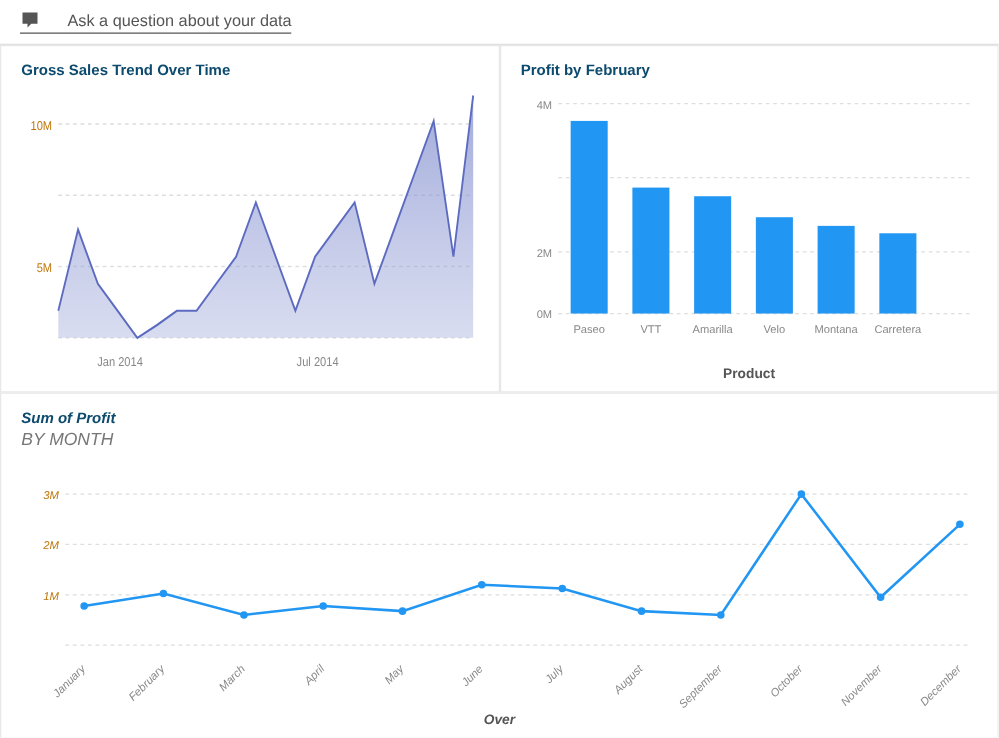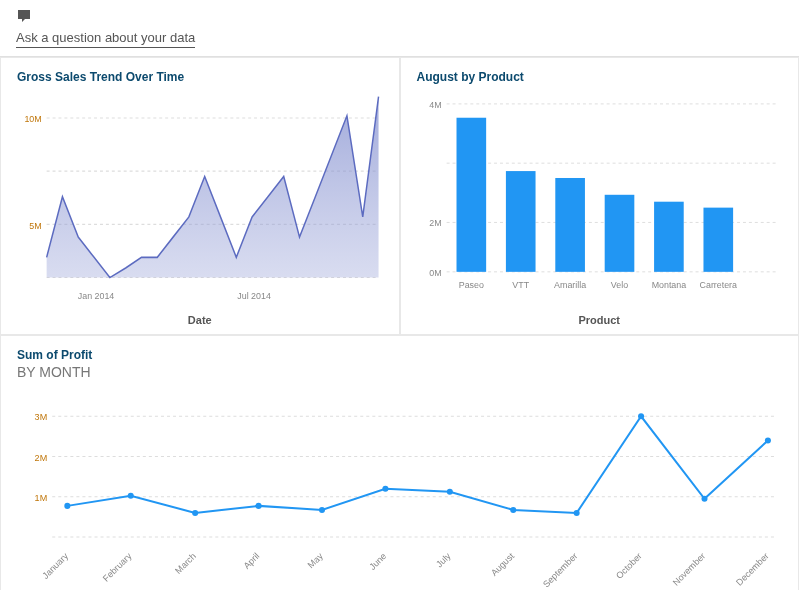--- a/index.html
+++ b/index.html
@@ -12,27 +12,27 @@
       overflow: hidden;
     }
     .top-bar {
       padding: 8px 16px;
       border-bottom: 1px solid #e0e0e0;
       display: flex;
       align-items: center;
     }
     .ask-question {
       display: flex;
-      gap: 6px;
+      align-items: center;
+      gap: 22px;
       color: #555;
       font-size: 13px;
       border-bottom: 1px solid #555;
       padding-bottom: 2px;
       cursor: pointer;
-      flex-direction: column;
     }
     .ask-question svg { width: 16px; height: 16px; }
     .dashboard {
       display: grid;
       grid-template-columns: 1fr 1fr;
       grid-template-rows: 1fr 1fr;
       width: 799px;
       height: 555px;
     }
     .chart-panel {
@@ -116,25 +116,24 @@
         <defs>
           <linearGradient id="areaGrad" x1="0" y1="0" x2="0" y2="1">
             <stop offset="0%" stop-color="#7986CB" stop-opacity="0.7"></stop>
             <stop offset="100%" stop-color="#9FA8DA" stop-opacity="0.4"></stop>
           </linearGradient>
         </defs>
         <polygon points="30,161 46,104 62,142 78,161 94,180 110,171 126,161 142,161 158,142 174,123 190,85 206,123 222,161 238,123 254,104 270,85 286,142 302,104 318,66 334,28 350,123 366,10 366,180 30,180" fill="url(#areaGrad)" stroke="none"></polygon>
         <polyline points="30,161 46,104 62,142 78,161 94,180 110,171 126,161 142,161 158,142 174,123 190,85 206,123 222,161 238,123 254,104 270,85 286,142 302,104 318,66 334,28 350,123 366,10" fill="none" stroke="#5C6BC0" stroke-width="1.5"></polyline>
       </svg>
     </div>
-    <div class="axis-label">Date</div>
   </div>
 
   <div class="chart-panel">
-    <div class="chart-title">August by Product</div>
+    <div class="chart-title">Profit by February</div>
     <div class="chart-area">
       <svg viewBox="0 0 370 210" style="width:100%;height:100%;overflow:visible">
 
         <line x1="30" y1="10" x2="365" y2="10" class="grid-line"></line>
         <line x1="30" y1="70" x2="365" y2="70" class="grid-line"></line>
         <line x1="30" y1="130" x2="365" y2="130" class="grid-line"></line>
         <line x1="30" y1="180" x2="365" y2="180" class="grid-line"></line>
 
         <text x="25" y="14" text-anchor="end" class="axis-text">4M</text>
         <text x="25" y="134" text-anchor="end" class="axis-text">2M</text>
@@ -155,21 +154,21 @@
         <rect x="240" y="109" width="30" height="71" fill="#2196F3"></rect>
         <text x="255" y="196" text-anchor="middle" class="axis-text">Montana</text>
 
         <rect x="290" y="115" width="30" height="65" fill="#2196F3"></rect>
         <text x="305" y="196" text-anchor="middle" class="axis-text">Carretera</text>
       </svg>
     </div>
     <div class="axis-label">Product</div>
   </div>
 
-  <div class="chart-panel" style="grid-column: 1 / span 2;">
+  <div class="chart-panel" style="grid-column: 1 / span 2; font-style: italic;">
     <div class="chart-title">Sum of Profit</div>
     <div class="chart-subtitle">BY MONTH</div>
     <div class="chart-area">
       <svg viewBox="0 0 760 160" style="width:100%;height:100%;overflow:visible">
 
         <line x1="35" y1="10" x2="755" y2="10" class="grid-line"></line>
         <line x1="35" y1="50" x2="755" y2="50" class="grid-line"></line>
         <line x1="35" y1="90" x2="755" y2="90" class="grid-line"></line>
         <line x1="35" y1="130" x2="755" y2="130" class="grid-line"></line>
 

